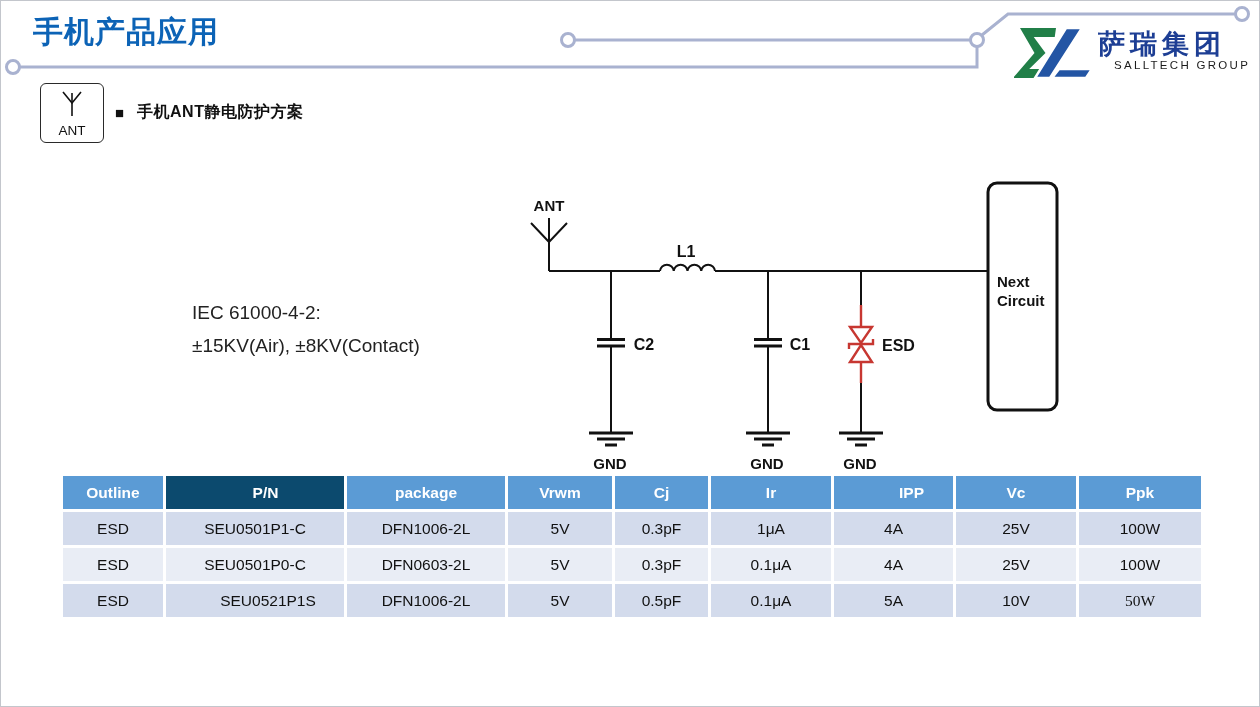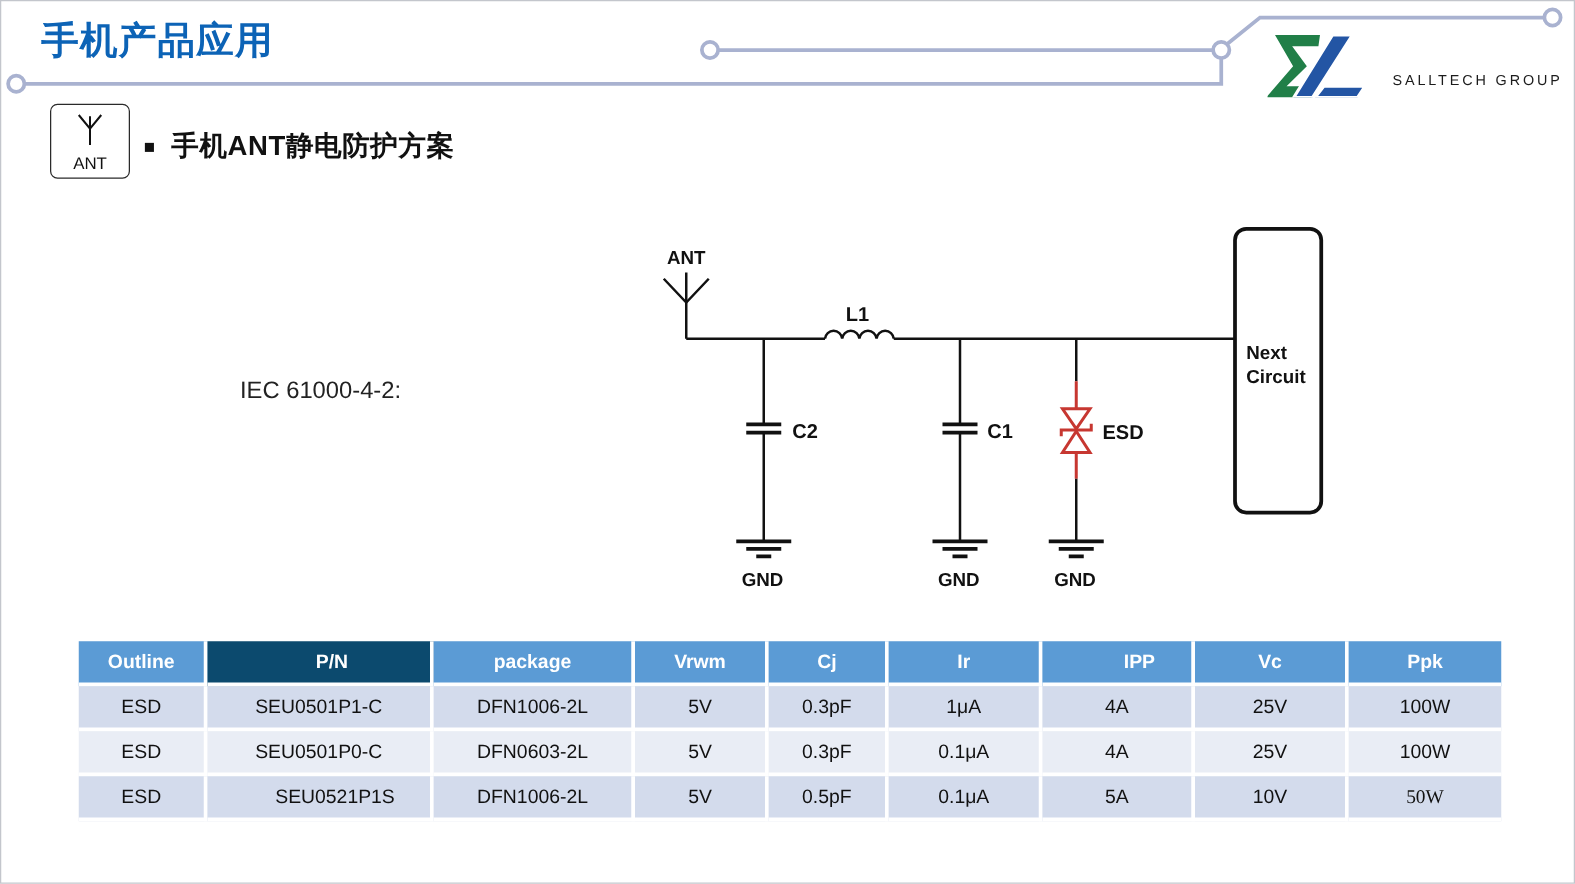--- a/index.html
+++ b/index.html
@@ -32,31 +32,31 @@
     display:flex;flex-direction:column;align-items:center;justify-content:flex-end;
     box-sizing:border-box;padding-bottom:4px;
   }
   .ant-badge .glyph{position:absolute;top:5px;left:50%;transform:translateX(-50%);}
   .ant-badge .lbl{font-size:13.5px;color:#111;}
 
   .section-heading{
     position:absolute;left:115px;top:102px;display:flex;align-items:center;gap:13px;
   }
   .section-heading .bullet{font-size:15px;color:#111;line-height:1;}
-  .section-heading .txt{font-size:22px;font-weight:bold;color:#111;letter-spacing:0.5px;}
+  .section-heading .txt{font-size:16px;font-weight:bold;color:#111;letter-spacing:0.5px;}
 
   .iec-note{
     position:absolute;left:192px;top:296px;font-size:19px;color:#222;line-height:33px;
   }
 
   .circuit{position:absolute;left:480px;top:175px;width:600px;height:310px;}
   .circuit text{font-family:"Liberation Sans","DejaVu Sans",sans-serif;}
 
   .parts-table{
-    position:absolute;left:63px;top:513px;width:1138px;
+    position:absolute;left:63px;top:476px;width:1138px;
     border-collapse:separate;border-spacing:0;table-layout:fixed;
   }
   .parts-table th{
     height:36px;color:#fff;font-size:15.5px;font-weight:bold;text-align:center;
     border-right:3px solid #fff;border-bottom:3px solid #fff;padding:0;box-sizing:border-box;
   }
   .parts-table td{
     height:36px;color:#111;font-size:15.5px;text-align:center;
     border-right:3px solid #fff;border-bottom:3px solid #fff;padding:0;box-sizing:border-box;
   }
@@ -80,38 +80,40 @@
 <h1 class="page-title">手机产品应用</h1>
 
 <div class="logo">
   <svg class="logo-mark" width="78" height="50" viewBox="0 0 78 50">
     <g transform="skewX(-8) translate(6,0)">
       <path d="M0,0 H36 V9 H15 L29,25 L15,41 H36 V50 H0 L18,25 Z" fill="#217f48"></path>
     </g>
     <path d="M52,0 L68,0 L36,50 L21,50 Z" fill="#2355a4" stroke="#ffffff" stroke-width="2.5"></path>
     <path d="M45,41 L78,41 L72,50 L38,50 Z" fill="#2355a4" stroke="#ffffff" stroke-width="2.5"></path>
   </svg>
+  <div class="logo-cn">萨瑞集团</div>
   <div class="logo-en">SALLTECH GROUP</div>
 </div>
 
 <div class="ant-badge">
   <svg class="glyph" width="26" height="30" viewBox="0 0 26 30" fill="none" stroke="#111" stroke-width="1.6">
     <path d="M13,4 V27"></path>
     <path d="M4,3 L13,14 L22,3"></path>
   </svg>
   <span class="lbl">ANT</span>
 </div>
 
 <div class="section-heading">
   <span class="bullet">■</span>
   <span class="txt">手机ANT静电防护方案</span>
 </div>
 
 <div class="iec-note">
   <div>IEC 61000-4-2:</div>
+  <div>±15KV(Air), ±8KV(Contact)</div>
 </div>
 
 <svg class="circuit" viewBox="0 0 600 310">
 
   <g stroke="#111" stroke-width="2" fill="none">
     <path d="M69,43 V96"></path>
     <path d="M51,48 L69,67 L87,48"></path>
   </g>
   <text x="69" y="36" text-anchor="middle" font-size="15" font-weight="bold" fill="#111">ANT</text>
 

